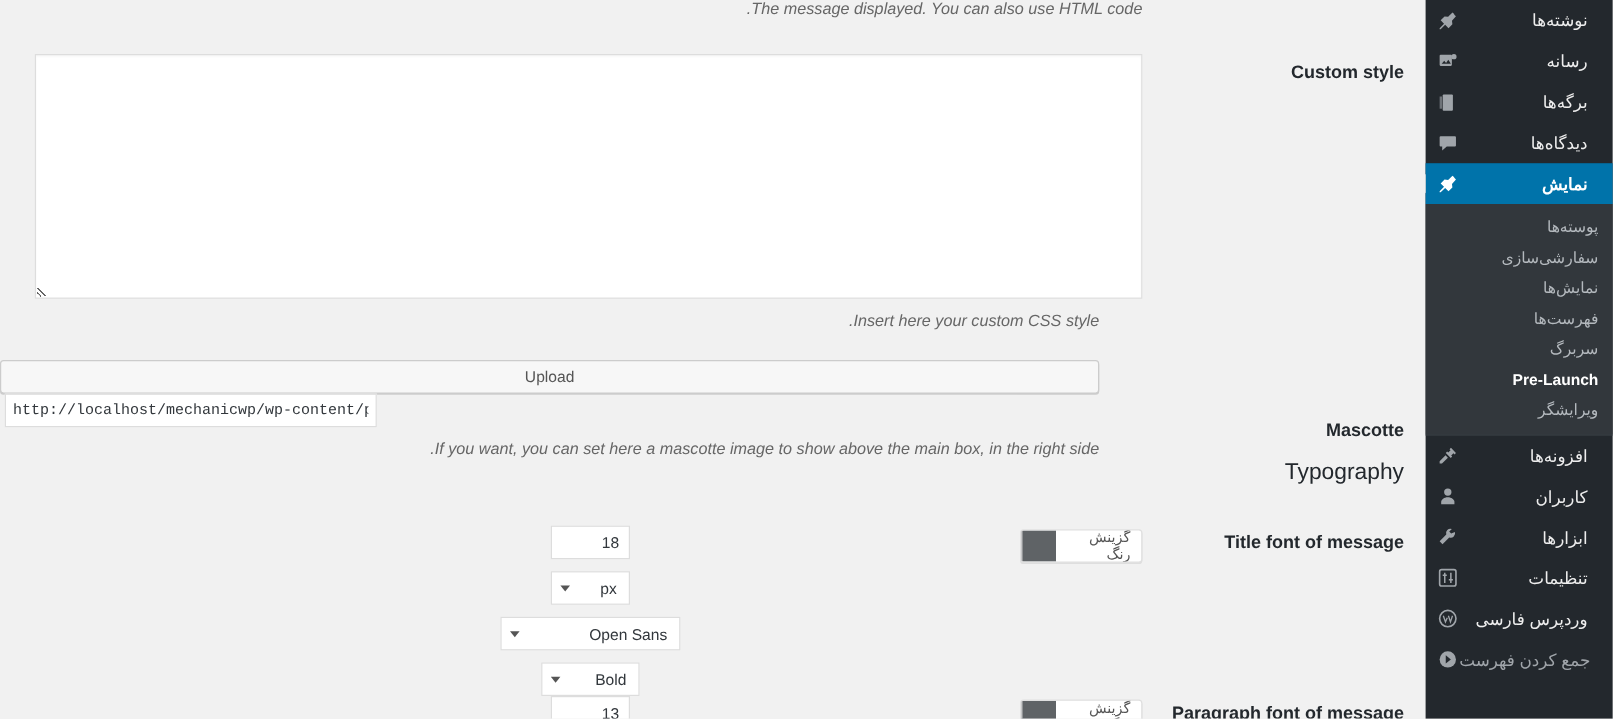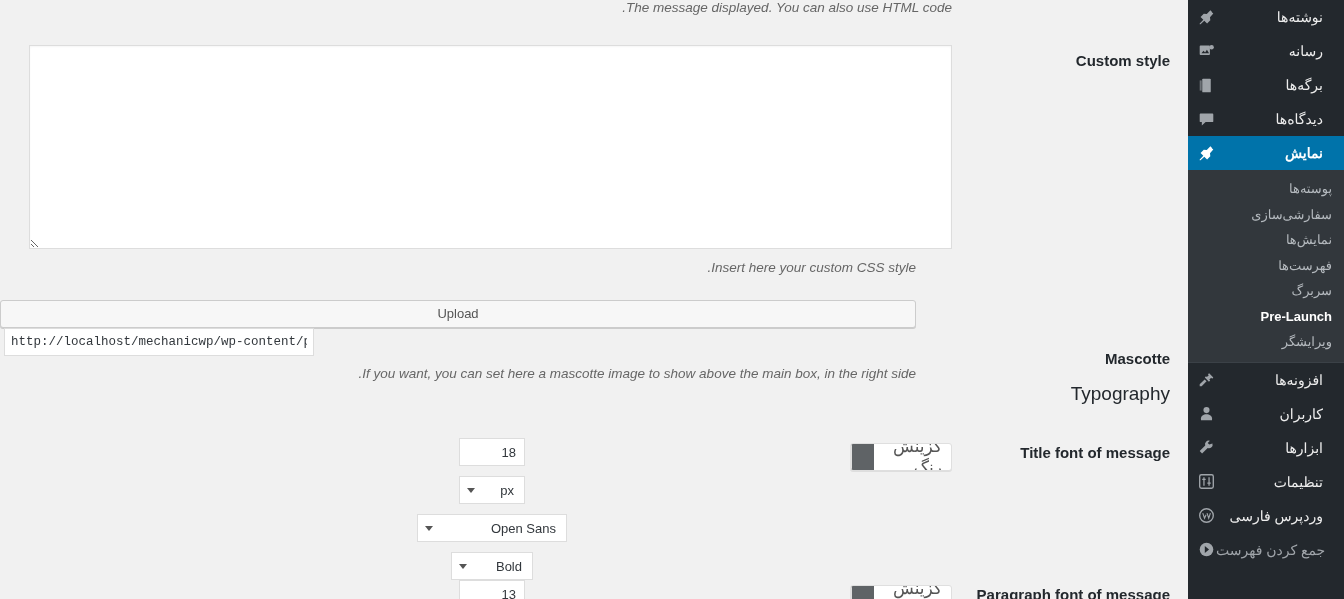--- a/index.html
+++ b/index.html
@@ -254,21 +254,21 @@
     border-radius: 3px;
     height: 26px;
     box-shadow: 0 1px 0 rgba(0,0,0,.08);
     cursor: pointer;
     overflow: hidden;
   }
   .color-picker .cp-label {
     padding: 0 9px;
     display: flex;
     align-items: center;
-    font-size: 17px;
+    font-size: 12px;
     color: #555;
     direction: rtl;
   }
   .color-picker .cp-swatch {
     width: 30px;
     background: #5f6366;
     border-left: 1px solid #dfdfdf;
   }
 
   .preview-box {

